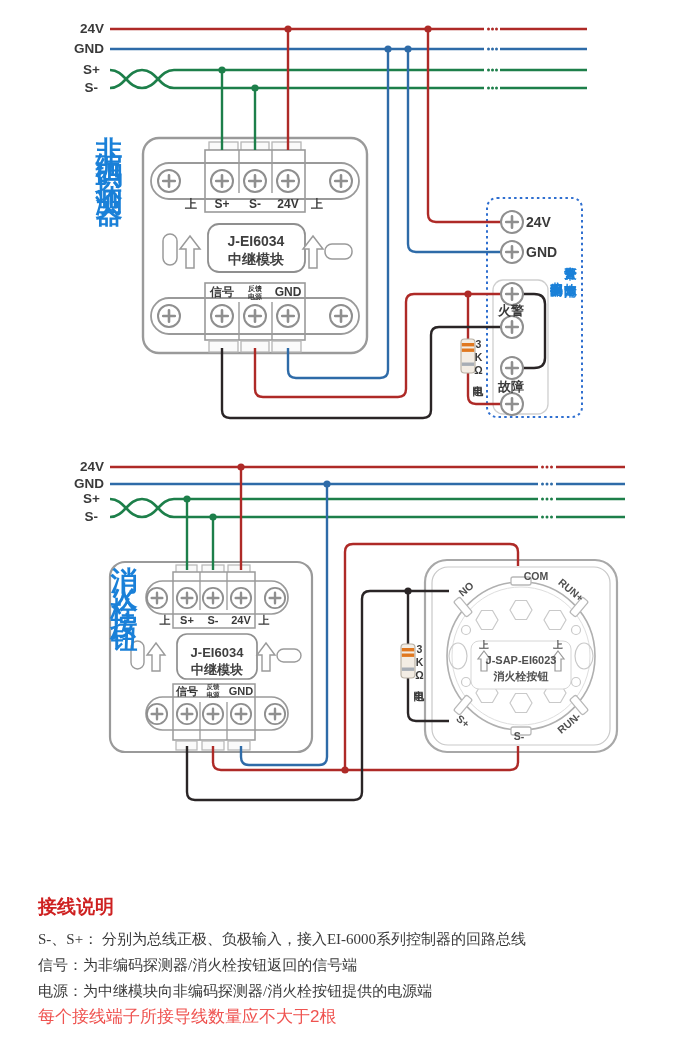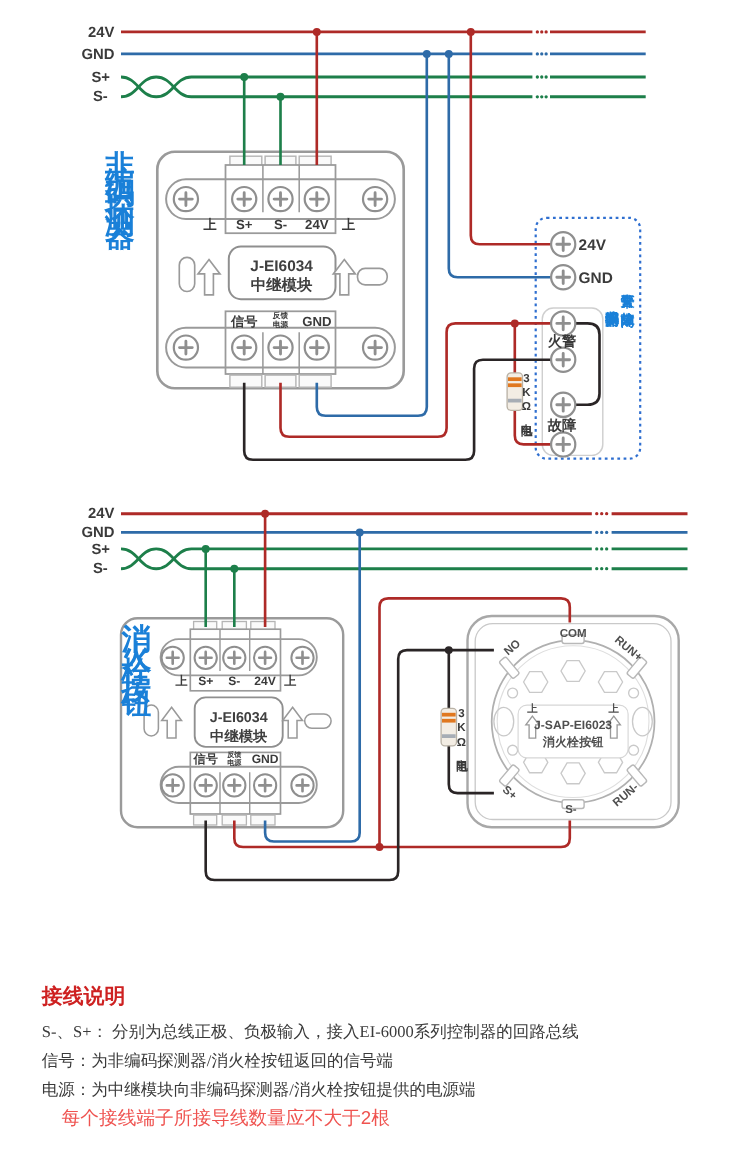--- a/index.html
+++ b/index.html
@@ -11,21 +11,21 @@
   .rgt{transform:translate(-100%,-50%);}
   .lft{transform:translate(0,-50%);}
   .vt{writing-mode:vertical-rl;text-orientation:upright;}
   .blue{color:#1a80d8;}
   .gray{color:#4f4f4f;}
   .rot40{transform:translate(-50%,-50%) rotate(40deg);}
   .rotm40{transform:translate(-50%,-50%) rotate(-40deg);}
   .notes{position:absolute;left:38px;top:856px;width:628px;color:#3a3a3a;}
   .notes-title{font-size:19px;font-weight:bold;color:#ce2121;height:34px;line-height:30px;margin-top:36px;}
   .note-line{font-size:15px;line-height:26px;white-space:nowrap;font-family:Liberation Serif, serif;}
-  .note-warning{font-size:17px;line-height:26px;color:#ef5350;white-space:nowrap;margin-left:18px;}
+  .note-warning{font-size:17px;line-height:26px;color:#ef5350;white-space:nowrap;}
 </style>
 </head>
 <body>
 
 <div id="stage">
 
 <svg id="diagram-svg" width="680" height="845" viewBox="0 0 680 845">
   <defs>
     <g id="screw">
       <circle r="11" fill="#ffffff" stroke="#8f8f8f" stroke-width="2"></circle>
@@ -303,21 +303,21 @@
 <div class="lbl ctr" style="left:264px;top:620px;font-size:11px;">上</div>
 <div class="lbl ctr" style="left:217px;top:652px;font-size:13px;font-weight:bold;color:#3f3f3f;">J-EI6034</div>
 <div class="lbl ctr" style="left:217px;top:669px;font-size:13px;font-weight:bold;color:#3f3f3f;">中继模块</div>
 <div class="lbl ctr" style="left:187px;top:691px;font-size:11px;">信号</div>
 <div class="lbl ctr" style="left:213px;top:687px;font-size:6.5px;">反馈</div>
 <div class="lbl ctr" style="left:213px;top:695px;font-size:6.5px;">电源</div>
 <div class="lbl ctr" style="left:241px;top:691px;font-size:11px;">GND</div>
 
 <div class="lbl vt" style="left:414px;top:643px;font-size:10.5px;letter-spacing:1px;">3KΩ电阻</div>
 
-<div class="lbl ctr gray" style="left:521px;top:576px;font-size:10.5px;font-weight:bold;">COM</div>
+<div class="lbl ctr gray" style="left:536px;top:576px;font-size:10.5px;font-weight:bold;">COM</div>
 <div class="lbl rotm40 gray" style="left:466px;top:589px;font-size:10.5px;font-weight:bold;">NO</div>
 <div class="lbl rot40 gray" style="left:571px;top:590px;font-size:10.5px;font-weight:bold;">RUN+</div>
 <div class="lbl rot40 gray" style="left:463px;top:721px;font-size:10.5px;font-weight:bold;">S+</div>
 <div class="lbl rotm40 gray" style="left:569px;top:723px;font-size:10.5px;font-weight:bold;">RUN-</div>
 <div class="lbl ctr gray" style="left:519px;top:736px;font-size:10.5px;font-weight:bold;">S-</div>
 <div class="lbl ctr gray" style="left:484px;top:645px;font-size:9.5px;">上</div>
 <div class="lbl ctr gray" style="left:558px;top:645px;font-size:9.5px;">上</div>
 <div class="lbl ctr gray" style="left:521px;top:660px;font-size:11px;font-weight:bold;">J-SAP-EI6023</div>
 <div class="lbl ctr gray" style="left:521px;top:676px;font-size:11px;font-weight:bold;">消火栓按钮</div>
 

